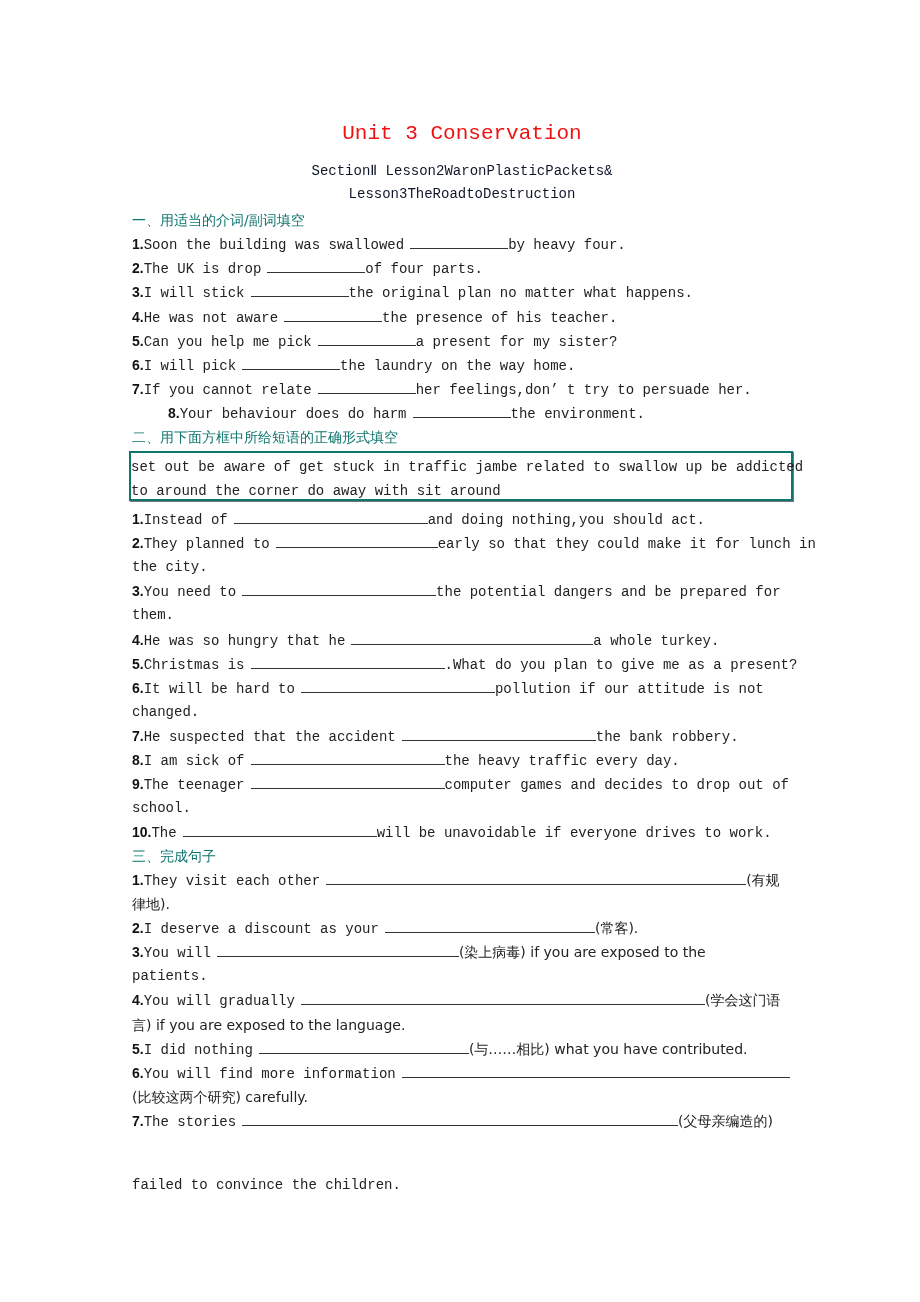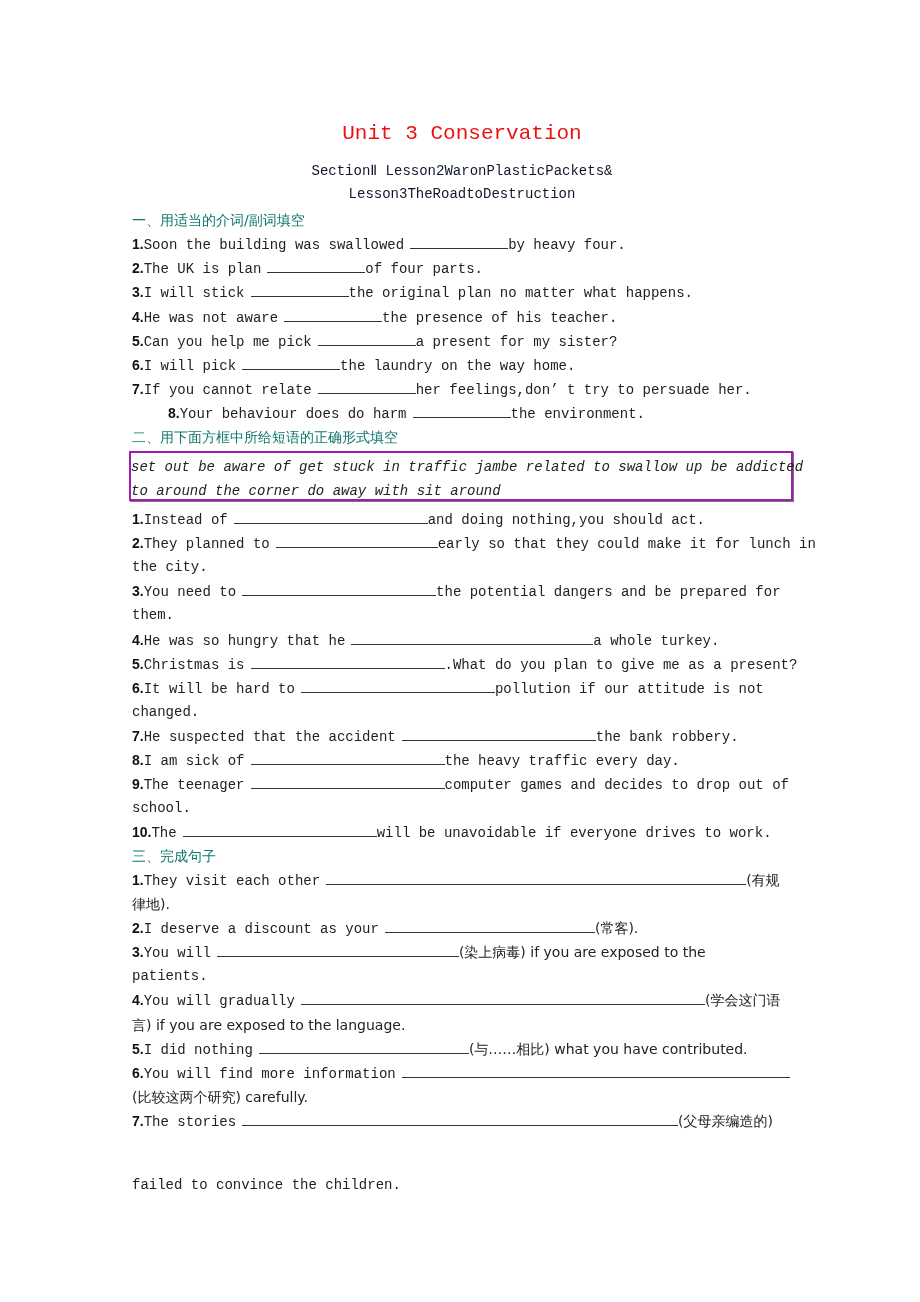--- a/index.html
+++ b/index.html
@@ -13,37 +13,37 @@
               font-family: "Liberation Mono", "DejaVu Sans Mono", monospace;
               font-size: 14px; color: #0f172a; }
   .line { position: absolute; left: 0; white-space: nowrap;
           font-family: "Liberation Mono", "DejaVu Sans Mono", monospace;
           font-size: 14px; height: 24px; line-height: 24px; color: #222; }
   .num { font-family: "Liberation Sans", "DejaVu Sans", sans-serif; font-weight: bold; font-size: 14px; color: #111; }
   .heading { font-family: "DejaVu Sans", sans-serif; font-size: 14px; color: #0f766e; }
   .blank { display: inline-block; border-bottom: 1px solid #333; height: 14px; vertical-align: baseline; margin-left: 6px; }
   .cn { font-family: "DejaVu Sans", sans-serif; font-size: 14px; }
   .box { position: absolute; left: -3px; top: 451px; width: 664px; height: 50px;
-         border: 2px solid #a21caf; box-shadow: 1px 1px 0 #777; box-sizing: border-box; font-style: italic; }
+         border: 2px solid #0f766e; box-shadow: 1px 1px 0 #777; box-sizing: border-box; }
   .box .row { position: absolute; left: 0px; white-space: nowrap; font-size: 14px;
               font-family: "Liberation Mono", "DejaVu Sans Mono", monospace; line-height: 24px; }
 </style>
 </head>
 <body>
 
 <div class="page">
 
   <div class="title">Unit 3 Conservation</div>
   <div class="subtitle" style="top:162px;">SectionⅡ  Lesson2WaronPlasticPackets&amp;</div>
   <div class="subtitle" style="top:186px;">Lesson3TheRoadtoDestruction</div>
 
   <div class="line heading" style="top:208px;">一、用适当的介词/副词填空</div>
 
   <div class="line" style="top:232px;"><span class="num">1.</span><span>Soon the building was swallowed</span><span class="blank" style="width:98px;"></span><span>by heavy four.</span></div>
-  <div class="line" style="top:256px;"><span class="num">2.</span><span>The UK is plan</span><span class="blank" style="width:98px;"></span><span>of four parts.</span></div>
+  <div class="line" style="top:256px;"><span class="num">2.</span><span>The UK is drop</span><span class="blank" style="width:98px;"></span><span>of four parts.</span></div>
   <div class="line" style="top:280px;"><span class="num">3.</span><span>I will stick</span><span class="blank" style="width:98px;"></span><span>the original plan no matter what happens.</span></div>
   <div class="line" style="top:305px;"><span class="num">4.</span><span>He was not aware</span><span class="blank" style="width:98px;"></span><span>the presence of his teacher.</span></div>
   <div class="line" style="top:329px;"><span class="num">5.</span><span>Can you help me pick</span><span class="blank" style="width:98px;"></span><span>a present for my sister?</span></div>
   <div class="line" style="top:353px;"><span class="num">6.</span><span>I will pick</span><span class="blank" style="width:98px;"></span><span>the laundry on the way home.</span></div>
   <div class="line" style="top:377px;"><span class="num">7.</span><span>If you cannot relate</span><span class="blank" style="width:98px;"></span><span>her feelings,don’ t try to persuade her.</span></div>
   <div class="line" style="top:401px;margin-left:36px;"><span class="num">8.</span><span>Your behaviour does do harm</span><span class="blank" style="width:98px;"></span><span>the environment.</span></div>
 
   <div class="line heading" style="top:425px;">二、用下面方框中所给短语的正确形式填空</div>
 
   <div class="box">

